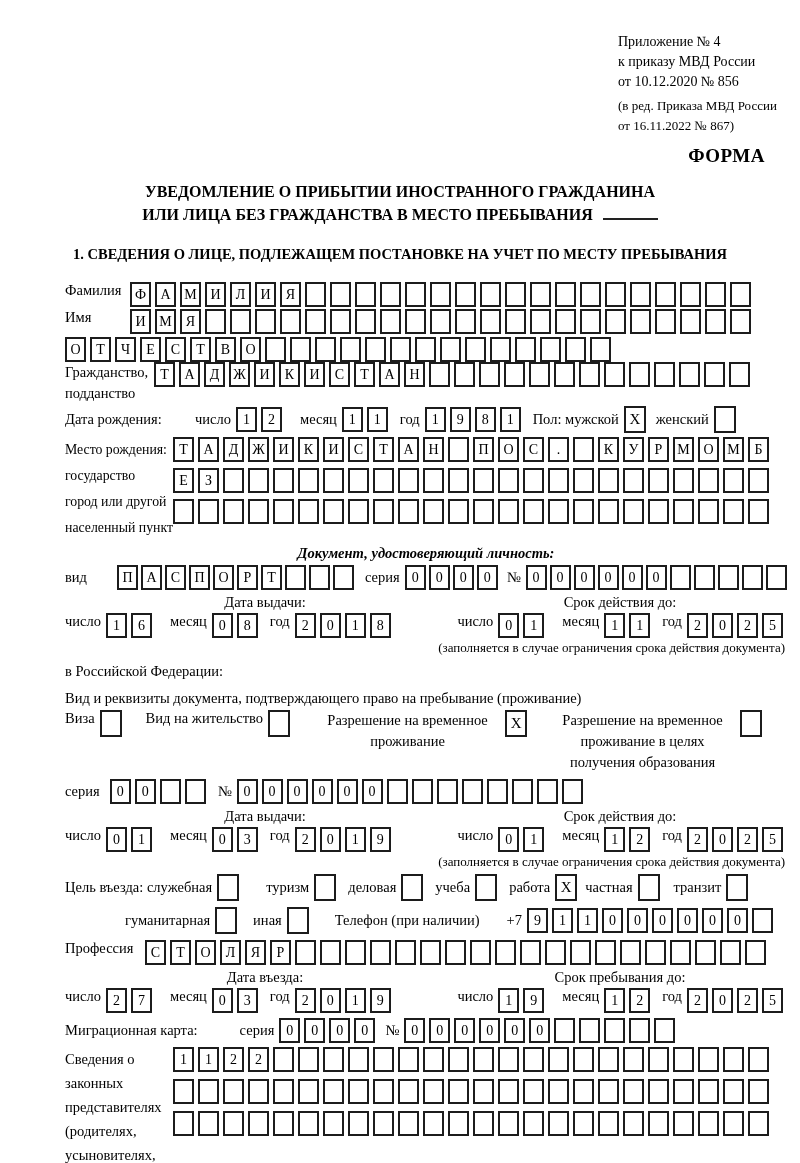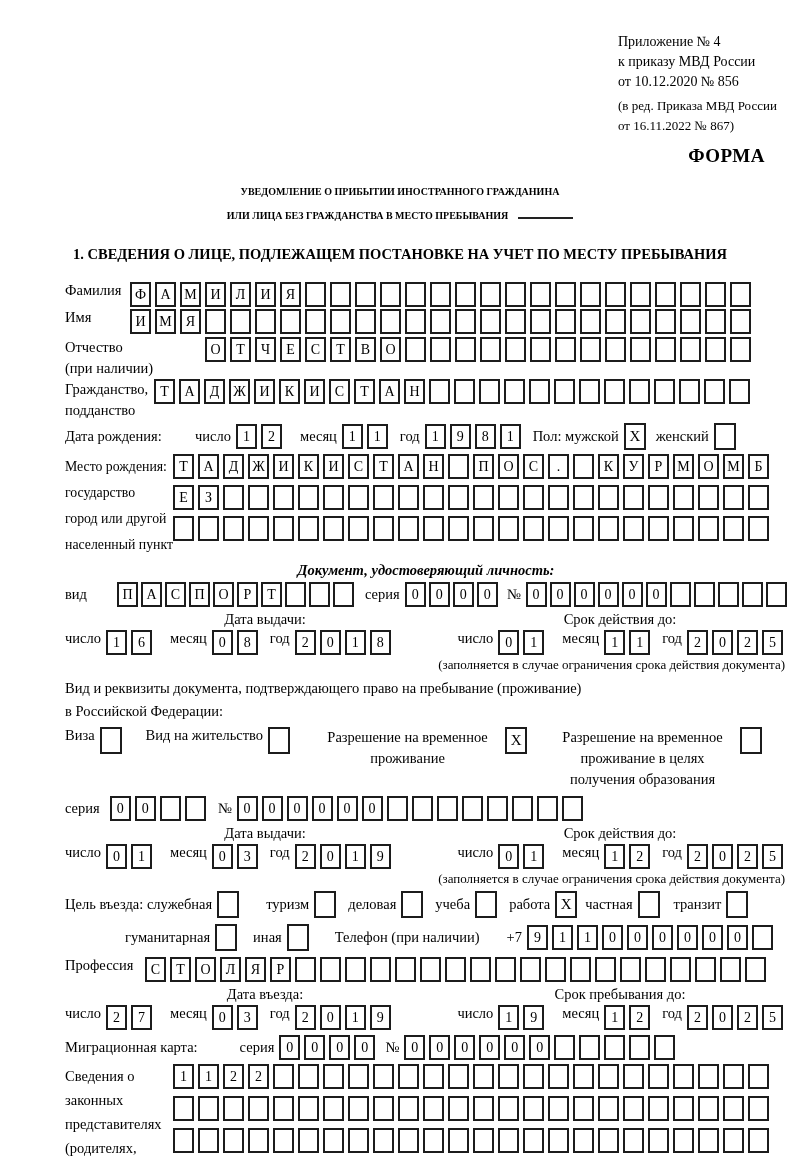--- a/index.html
+++ b/index.html
@@ -5,21 +5,21 @@
   html,body{margin:0;padding:0;background:#fff;}
   .page{position:relative;width:800px;height:1163px;background:#fff;color:#000;
         font-family:"Liberation Serif", "DejaVu Serif", serif;font-size:14.5px;overflow:hidden;border-radius:14px;}
   
   .hdr{position:absolute;left:618px;top:32px;line-height:20px;font-size:14px;}
   .hdr .small{font-size:13px;}
   .hdr .gap{margin-top:4px;}
   .forma{position:absolute;top:145px;right:35px;font-weight:bold;font-size:19px;letter-spacing:.5px;}
   
   .title{position:absolute;top:180px;left:0;width:100%;text-align:center;font-weight:bold;
-         font-size:10px;line-height:23px;}
+         font-size:16px;line-height:23px;}
   .blank-line{display:inline-block;width:55px;border-bottom:2px solid #222;margin-left:10px;
               vertical-align:baseline;height:14px;}
   .sec1{position:absolute;top:246px;left:0;width:100%;text-align:center;font-weight:bold;font-size:14.5px;}
   
   .content{position:absolute;top:282px;left:65px;width:722px;}
   .frow{display:flex;align-items:flex-start;white-space:nowrap;}
   .lbl{flex:none;}
   .lbl2{line-height:21px;}
   .cells{display:block;white-space:nowrap;}
   .cell{display:inline-block;box-sizing:content-box;width:17px;height:21px;border:2px solid #1c1c1c;
@@ -70,24 +70,20 @@
       <span class="lbl" style="width:65px">Фамилия</span>
       <span class="cells"><span class="cell">Ф</span><span class="cell">А</span><span class="cell">М</span><span class="cell">И</span><span class="cell">Л</span><span class="cell">И</span><span class="cell">Я</span><span class="cell"></span><span class="cell"></span><span class="cell"></span><span class="cell"></span><span class="cell"></span><span class="cell"></span><span class="cell"></span><span class="cell"></span><span class="cell"></span><span class="cell"></span><span class="cell"></span><span class="cell"></span><span class="cell"></span><span class="cell"></span><span class="cell"></span><span class="cell"></span><span class="cell"></span><span class="cell"></span></span>
     </div>
 
     <div class="frow mb3">
       <span class="lbl" style="width:65px">Имя</span>
       <span class="cells"><span class="cell">И</span><span class="cell">М</span><span class="cell">Я</span><span class="cell"></span><span class="cell"></span><span class="cell"></span><span class="cell"></span><span class="cell"></span><span class="cell"></span><span class="cell"></span><span class="cell"></span><span class="cell"></span><span class="cell"></span><span class="cell"></span><span class="cell"></span><span class="cell"></span><span class="cell"></span><span class="cell"></span><span class="cell"></span><span class="cell"></span><span class="cell"></span><span class="cell"></span><span class="cell"></span><span class="cell"></span><span class="cell"></span></span>
     </div>
 
     <div class="frow">
-      <span class="lbl lbl2" style="width:140px">
-        <span style="display:block">Отчество</span>
-        <span style="display:block">(при наличии)</span>
-      </span>
       <span class="cells"><span class="cell">О</span><span class="cell">Т</span><span class="cell">Ч</span><span class="cell">Е</span><span class="cell">С</span><span class="cell">Т</span><span class="cell">В</span><span class="cell">О</span><span class="cell"></span><span class="cell"></span><span class="cell"></span><span class="cell"></span><span class="cell"></span><span class="cell"></span><span class="cell"></span><span class="cell"></span><span class="cell"></span><span class="cell"></span><span class="cell"></span><span class="cell"></span><span class="cell"></span><span class="cell"></span></span>
     </div>
 
     <div class="frow">
       <span class="lbl lbl2" style="width:89px">
         <span style="display:block">Гражданство,</span>
         <span style="display:block">подданство</span>
       </span>
       <span class="cells"><span class="cell">Т</span><span class="cell">А</span><span class="cell">Д</span><span class="cell">Ж</span><span class="cell">И</span><span class="cell">К</span><span class="cell">И</span><span class="cell">С</span><span class="cell">Т</span><span class="cell">А</span><span class="cell">Н</span><span class="cell"></span><span class="cell"></span><span class="cell"></span><span class="cell"></span><span class="cell"></span><span class="cell"></span><span class="cell"></span><span class="cell"></span><span class="cell"></span><span class="cell"></span><span class="cell"></span><span class="cell"></span><span class="cell"></span></span>
     </div>
@@ -146,22 +142,22 @@
         <span class="dlabel">число</span>
         <span class="cells"><span class="cell">0</span><span class="cell">1</span></span>
         <span class="dlabel dgap">месяц</span>
         <span class="cells"><span class="cell">1</span><span class="cell">1</span></span>
         <span class="dlabel" style="margin-left:8px">год</span>
         <span class="cells"><span class="cell">2</span><span class="cell">0</span><span class="cell">2</span><span class="cell">5</span></span>
       </span>
     </div>
     <div class="dnote">(заполняется в случае ограничения срока действия документа)</div>
 
+    <div class="intro mb4">в Российской Федерации:</div>
     <div class="intro">Вид и реквизиты документа, подтверждающего право на пребывание (проживание)</div>
-    <div class="intro mb4">в Российской Федерации:</div>
     <div class="frow mb6">
       <span class="dlabel">Виза</span>
       <span class="cbox"></span>
       <span class="dlabel" style="margin-left:24px">Вид на жительство</span>
       <span class="cbox"></span>
       <span class="opt-multi" style="width:195px;margin-left:20px">
         <span style="display:block">Разрешение на временное</span>
         <span style="display:block">проживание</span>
       </span>
       <span class="cbox">X</span>

